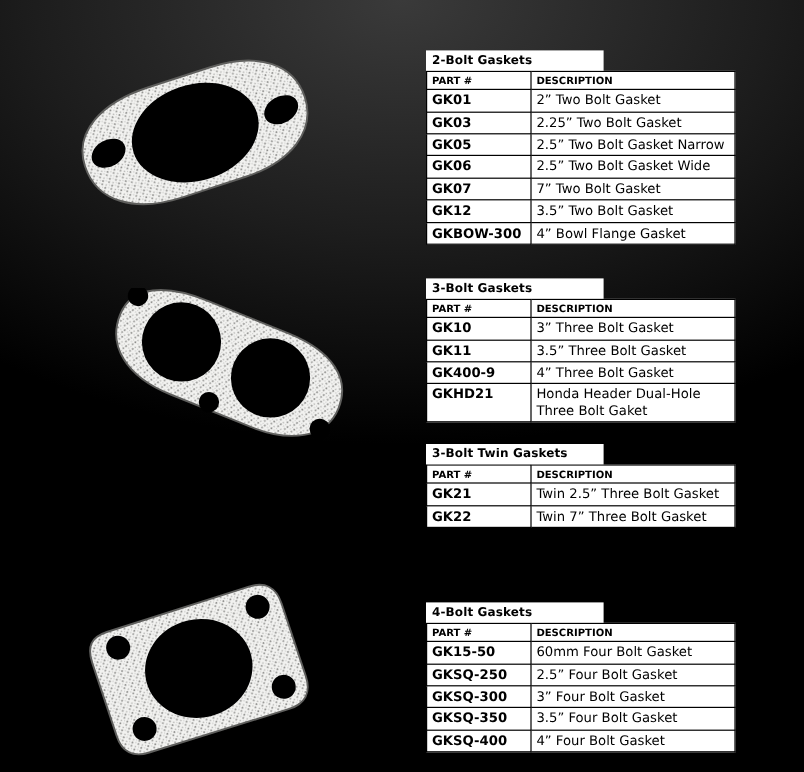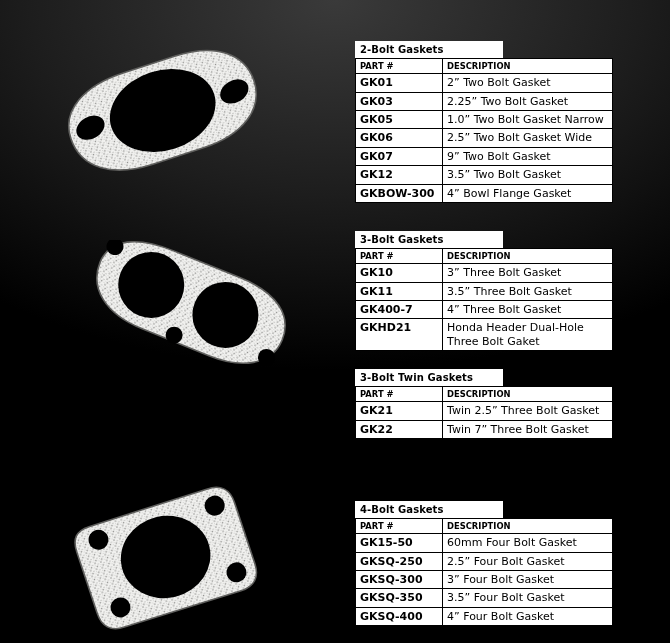--- a/index.html
+++ b/index.html
@@ -182,29 +182,29 @@
         <tr>
           <td class="part">GK01</td>
           <td>2” Two Bolt Gasket</td>
         </tr>
         <tr>
           <td class="part">GK03</td>
           <td>2.25” Two Bolt Gasket</td>
         </tr>
         <tr>
           <td class="part">GK05</td>
-          <td>1.0” Two Bolt Gasket Narrow</td>
+          <td>2.5” Two Bolt Gasket Narrow</td>
         </tr>
         <tr>
           <td class="part">GK06</td>
           <td>2.5” Two Bolt Gasket Wide</td>
         </tr>
         <tr>
           <td class="part">GK07</td>
-          <td>9” Two Bolt Gasket</td>
+          <td>7” Two Bolt Gasket</td>
         </tr>
         <tr>
           <td class="part">GK12</td>
           <td>3.5” Two Bolt Gasket</td>
         </tr>
         <tr>
           <td class="part">GKBOW-300</td>
           <td>4” Bowl Flange Gasket</td>
         </tr>
       </tbody>
@@ -223,21 +223,21 @@
       <tbody>
         <tr>
           <td class="part">GK10</td>
           <td>3” Three Bolt Gasket</td>
         </tr>
         <tr>
           <td class="part">GK11</td>
           <td>3.5” Three Bolt Gasket</td>
         </tr>
         <tr>
-          <td class="part">GK400-7</td>
+          <td class="part">GK400-9</td>
           <td>4” Three Bolt Gasket</td>
         </tr>
         <tr>
           <td class="part">GKHD21</td>
           <td>Honda Header Dual-Hole
 Three Bolt Gaket</td>
         </tr>
       </tbody>
     </table>
   </div>

